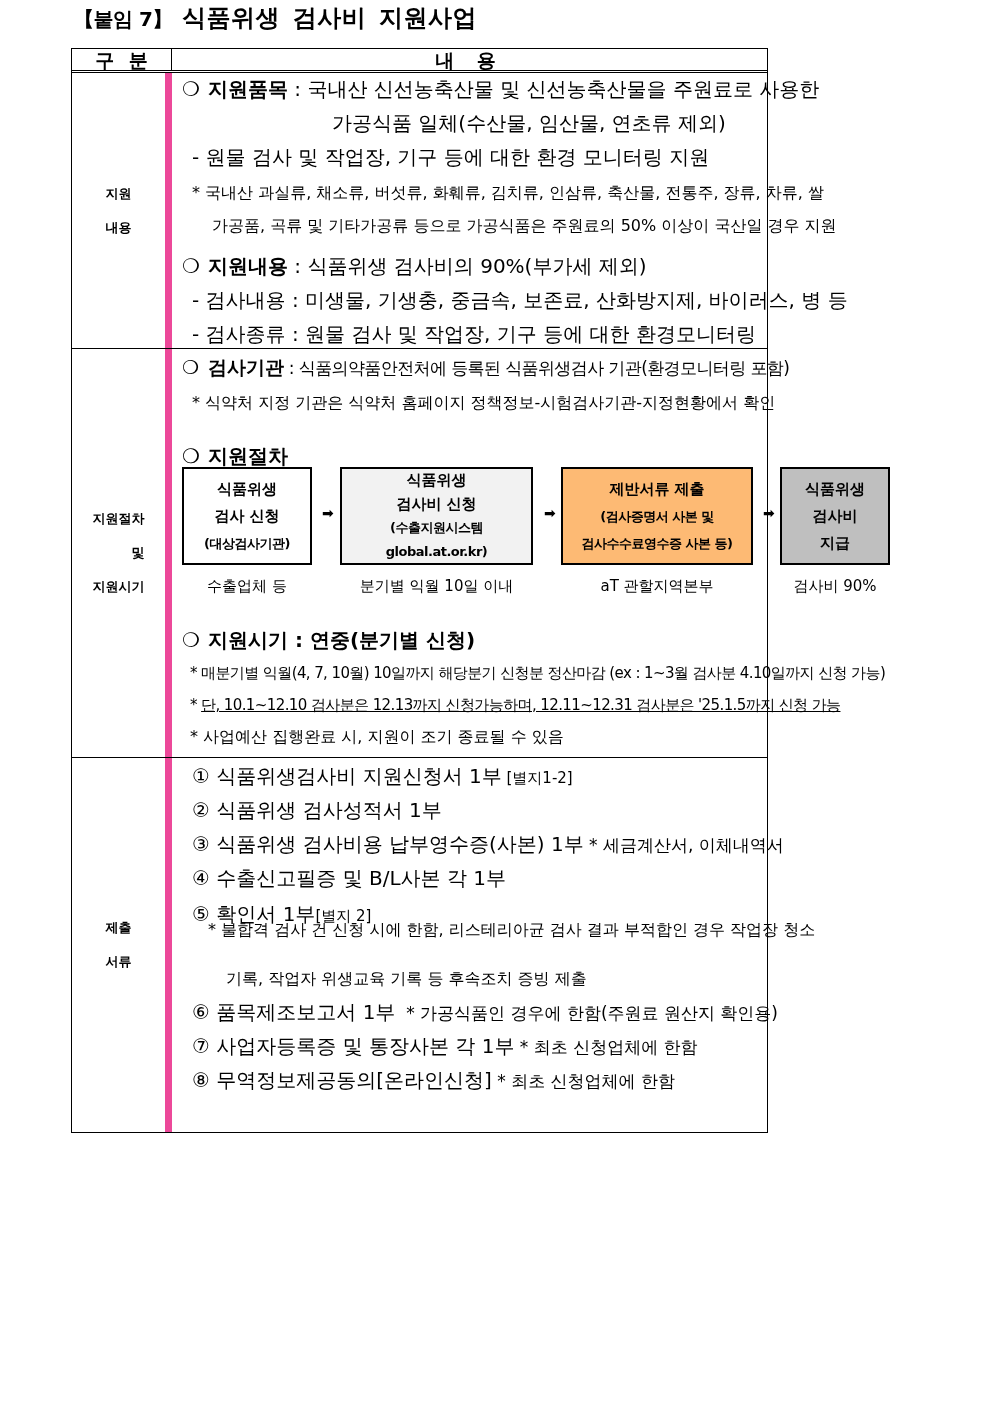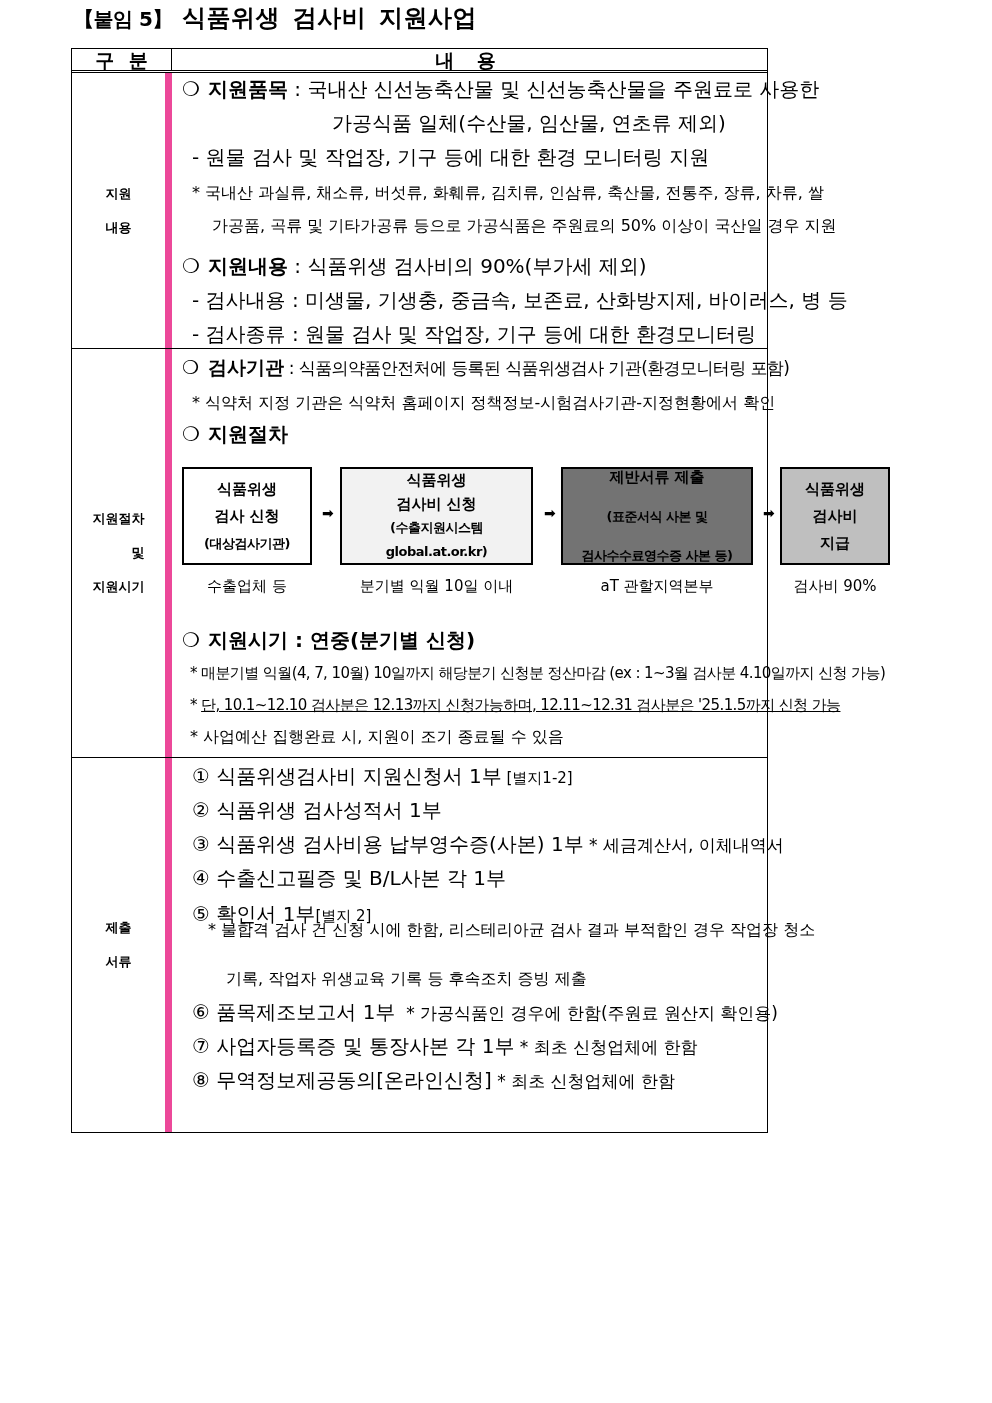--- a/index.html
+++ b/index.html
@@ -28,21 +28,21 @@
     .flow { position: absolute; top: 118px; left: 10px; width: 720px; height: 140px; }
     .box { position: absolute; border: 2px solid #000; display: flex; flex-direction: column; justify-content: center; align-items: center; text-align: center; font-weight: bold; font-size: 15px; line-height: 27px; }
     .box .sm { font-size: 13px; letter-spacing: -0.5px; }
     .arrow { position: absolute; font-size: 14px; font-weight: bold; }
     .cap { position: absolute; font-size: 15px; text-align: center; white-space: nowrap; }
   </style>
 </head>
 <body>
 
 <div class="title">
-  <span class="tag">【붙임 5】</span>
+  <span class="tag">【붙임 7】</span>
   <span class="main">식품위생 검사비 지원사업</span>
 </div>
 
 <div class="tbl">
   <div class="hdr">
     <div class="c1">구 분</div>
     <div class="c2">내 용</div>
   </div>
 
   <div class="row" style="height:276px;">
@@ -66,41 +66,41 @@
 
   <div class="row" style="height:409px;">
     <div class="lbl">지원절차
 및
 지원시기</div>
     <div class="cnt">
       <div class="ln s" style="left:20px;top:44px;">* 식약처 지정 기관은 식약처 홈페이지 정책정보-시험검사기관-지정현황에서 확인</div>
       <div class="ln" style="left:10px;top:6px;font-size:19px;">
         <span class="bul">❍</span><span class="b">검사기관</span><span style="font-size:17px;letter-spacing:-0.6px;"> : 식품의약품안전처에 등록된 식품위생검사 기관(환경모니터링 포함)</span>
       </div>
-      <div class="ln" style="left:10px;top:72px;">
+      <div class="ln" style="left:10px;top:94px;font-family:Liberation Serif, serif;">
         <span class="bul">❍</span><span class="b">지원절차</span>
       </div>
 
       <div class="flow">
         <div class="box" style="left:0;top:0;width:130px;height:98px;background:#ffffff;">
           <div>식품위생</div>
           <div>검사 신청</div>
           <div class="sm">(대상검사기관)</div>
         </div>
         <div class="arrow" style="left:140px;top:38px;">➡</div>
         <div class="box" style="left:158px;top:0;width:193px;height:98px;background:#f2f2f2;line-height:24px;">
           <div>식품위생</div>
           <div>검사비 신청</div>
           <div class="sm">(수출지원시스템</div>
           <div class="sm">global.at.or.kr)</div>
         </div>
         <div class="arrow" style="left:362px;top:38px;">➡</div>
-        <div class="box" style="left:379px;top:0;width:192px;height:98px;background:#737373;gap:12px;">
+        <div class="box" style="left:379px;top:0;width:192px;height:98px;background:#fdba74;">
           <div>제반서류 제출</div>
-          <div class="sm">(표준서식 사본 및</div>
+          <div class="sm">(검사증명서 사본 및</div>
           <div class="sm">검사수수료영수증 사본 등)</div>
         </div>
         <div class="arrow" style="left:581px;top:38px;">➡</div>
         <div class="box" style="left:598px;top:0;width:110px;height:98px;background:#bfbfbf;">
           <div>식품위생</div>
           <div>검사비</div>
           <div>지급</div>
         </div>
         <div class="cap" style="left:0;width:130px;top:110px;">수출업체 등</div>
         <div class="cap" style="left:158px;width:193px;top:110px;">분기별 익월 10일 이내</div>

